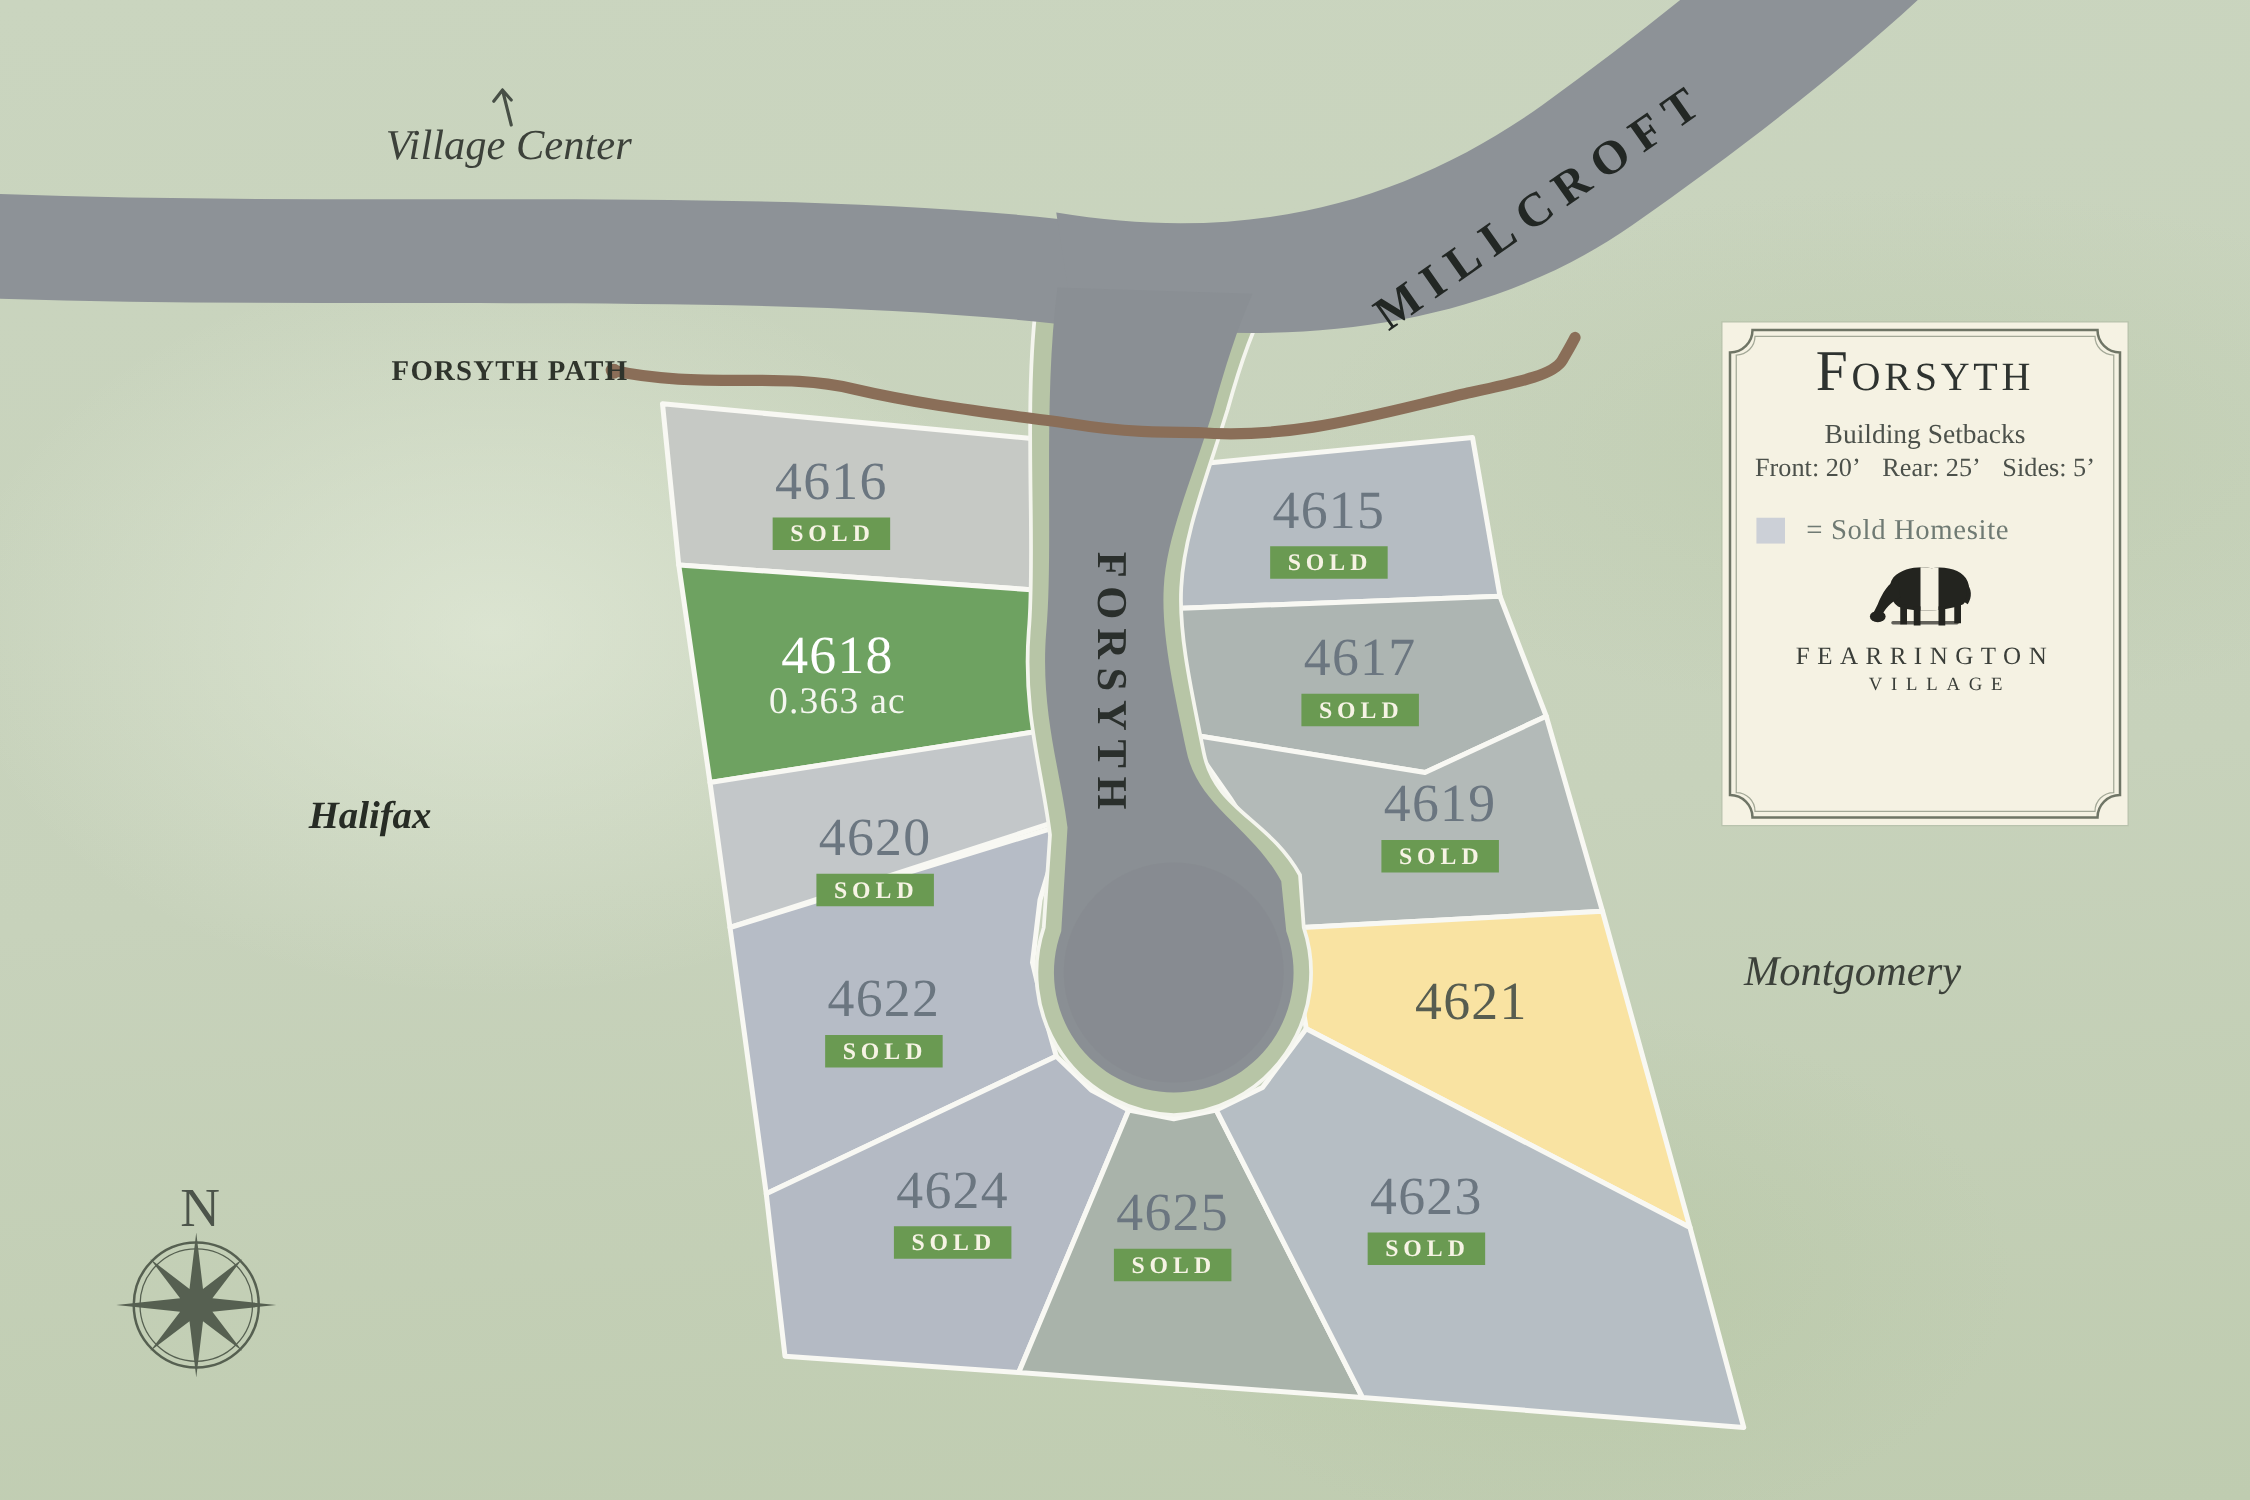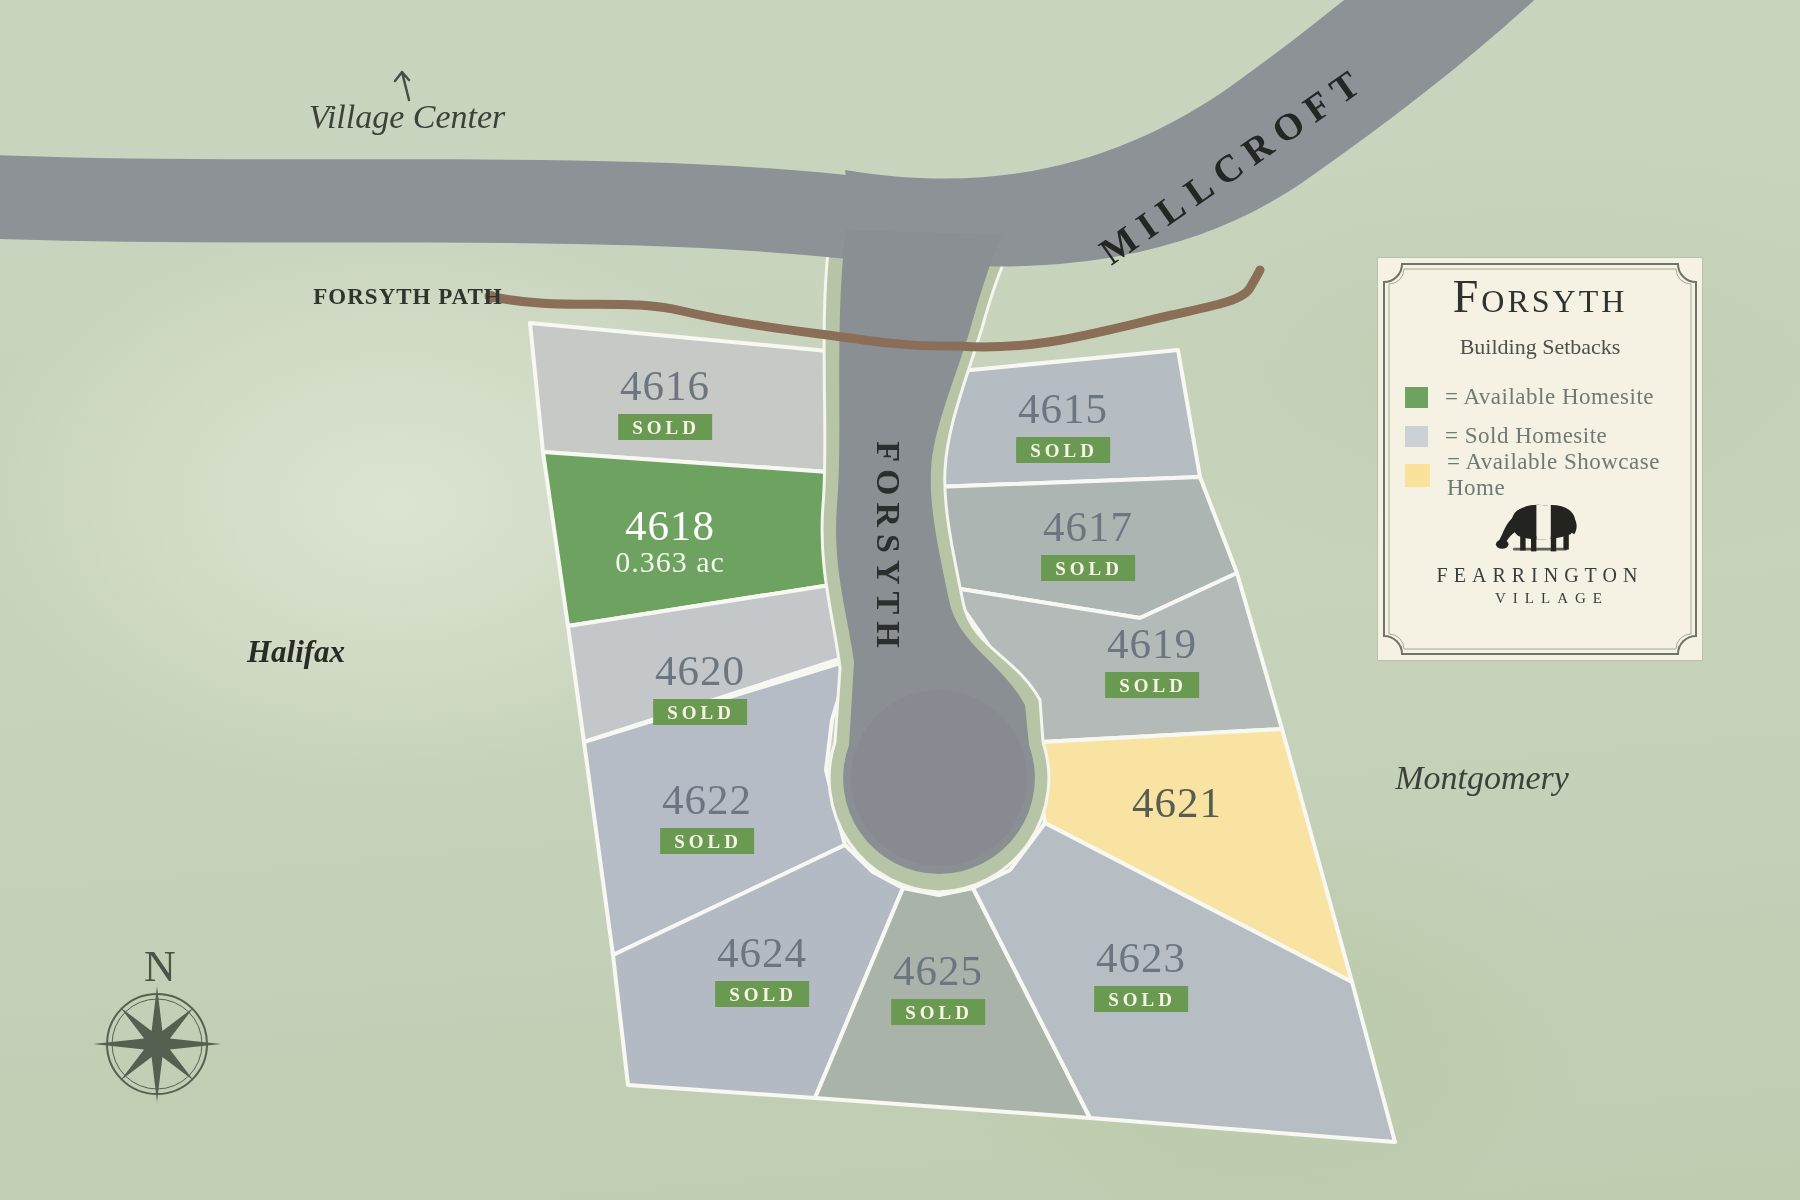--- a/index.html
+++ b/index.html
@@ -201,39 +201,32 @@
   </div>
 
   <div id="legend">
     <svg class="frame" width="324" height="402" viewBox="0 0 324 402">
       <path d="M24,6 L300,6 A18,18 0 0 0 318,24 L318,378 A18,18 0 0 0 300,396 L24,396 A18,18 0 0 0 6,378 L6,24 A18,18 0 0 0 24,6 Z" fill="none" stroke="#6f7566" stroke-width="2"></path>
       <path d="M26,11 L298,11 A15,15 0 0 0 313,26 L313,376 A15,15 0 0 0 298,391 L26,391 A15,15 0 0 0 11,376 L11,26 A15,15 0 0 0 26,11 Z" fill="none" stroke="#a3a897" stroke-width="1"></path>
     </svg>
 
     <div class="legend-title">Forsyth</div>
     <div class="setbacks-heading">Building Setbacks</div>
+    <div class="setbacks-row">
+      <span>Front: 20’</span>
+      <span>Rear: 25’</span>
+      <span>Sides: 5’</span>
+    </div>
 
     <div class="legend-items">
-      <div class="legend-item">
-        <svg width="23" height="21">
-          <rect width="23" height="21" fill="#6ea261"></rect>
-          </svg>
-        <span class="li-label">=  Available Homesite</span>
-      </div>
       <div class="legend-item">
         <svg width="23" height="21">
           <rect width="23" height="21" fill="#ccd0d7"></rect>
           </svg>
         <span class="li-label">=  Sold Homesite</span>
-      </div>
-      <div class="legend-item">
-        <svg width="25" height="23">
-          <rect width="25" height="23" fill="#fbe29b"></rect>
-          </svg>
-        <span class="li-label">=  Available Showcase Home</span>
       </div>
     </div>
 
     <div class="brand">
       <svg width="90" height="56" viewBox="0 0 100 62">
         <defs>
             <clipPath id="cowbody">
               <path d="M22,14 C30,6 44,4 56,6 C70,4 84,8 88,18 C91,26 88,34 84,38 C70,44 40,46 26,40 C18,34 16,22 22,14 Z"></path>
             </clipPath>
           </defs>

